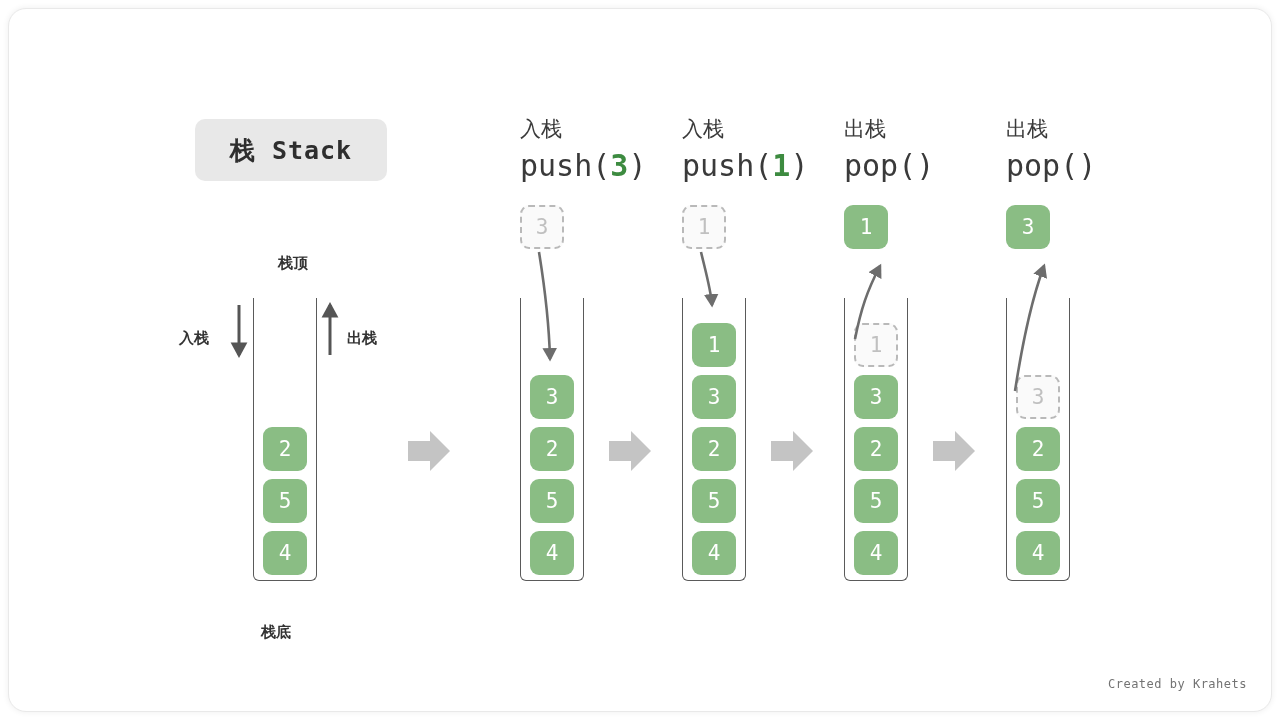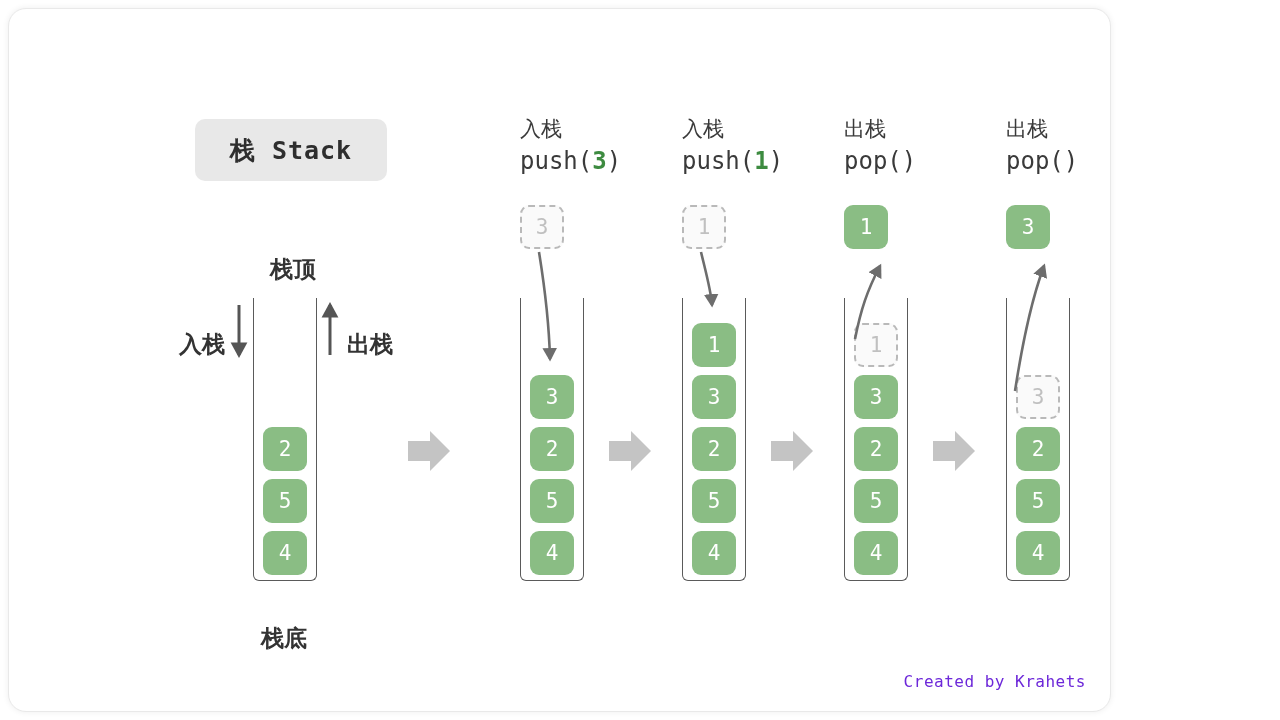--- a/index.html
+++ b/index.html
@@ -6,21 +6,21 @@
   html, body {
     margin: 0; padding: 0;
     width: 1280px; height: 720px;
     background: #ffffff;
     font-family: "Liberation Sans", "DejaVu Sans", sans-serif;
     overflow: hidden;
   }
   #card {
     position: absolute;
     left: 8px; top: 8px;
-    width: 1103px; height: 704px;
+    width: 1264px; height: 704px;
     background: #ffffff;
     border: 1px solid #e9e9e9;
     border-radius: 18px;
     box-shadow: 0 0 6px rgba(0,0,0,0.07);
     overflow: hidden;
   }
   .abs { position: absolute; }
 
   
   #title-badge {
@@ -32,21 +32,21 @@
     font-family: "DejaVu Sans Mono", "Liberation Mono", monospace;
     font-size: 25px; font-weight: bold;
     color: #2e2e2e;
     letter-spacing: 1px;
   }
 
   
   .cn-label {
     font-family: "DejaVu Sans", "Liberation Sans", sans-serif;
     font-weight: bold;
-    font-size: 23px;
+    font-size: 15px;
     color: #333333;
     white-space: nowrap;
   }
   #label-top  { left: 252px; top: 245px; width: 64px; text-align: center; }
   #label-bottom { left: 252px; top: 614px; width: 64px; }
   #label-push-side { left: 170px; top: 320px; }
   #label-pop-side  { left: 338px; top: 320px; }
 
   
   .col-head {
@@ -55,21 +55,21 @@
     line-height: 1.45;
     white-space: nowrap;
   }
   .col-head .cn {
     font-family: "DejaVu Sans", "Liberation Sans", sans-serif;
     display: block;
   }
   .col-head .code {
     font-family: "DejaVu Sans Mono", "Liberation Mono", monospace;
     display: block;
-    font-size: 24px;
+    font-size: 30px;
   }
   .col-head .code .arg { color: #3d8b40; font-weight: bold; }
 
   
   .stack-box {
     border-left: 1.6px solid #5a5a5a;
     border-right: 1.6px solid #5a5a5a;
     border-bottom: 1.6px solid #5a5a5a;
     border-top: none;
     border-radius: 0 0 6px 6px;
@@ -112,22 +112,22 @@
   .float-cell.filled { background: #8abd84; color: #ffffff; }
   .float-cell.ghost  { background: #fafafa; color: #c0c0c0; border: 2px dashed #b9b9b9; }
 
   
   #overlay { left: 0; top: 0; width: 1264px; height: 704px; pointer-events: none; }
 
   
   #footer {
     right: 24px; bottom: 20px;
     font-family: "DejaVu Sans Mono", "Liberation Mono", monospace;
-    font-size: 16px;
-    color: #6d28d9;
+    font-size: 12px;
+    color: #737373;
     letter-spacing: 0.5px;
   }
 </style>
 </head>
 <body>
 
 <div id="card">
 
   <div class="abs" id="title-badge">
     <span>栈 Stack</span>

